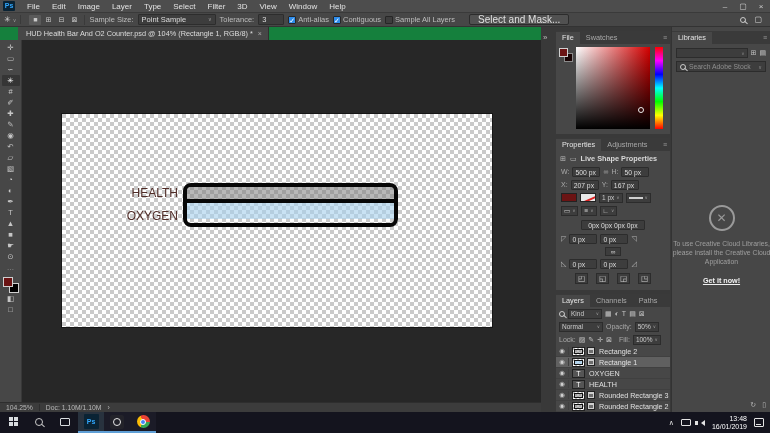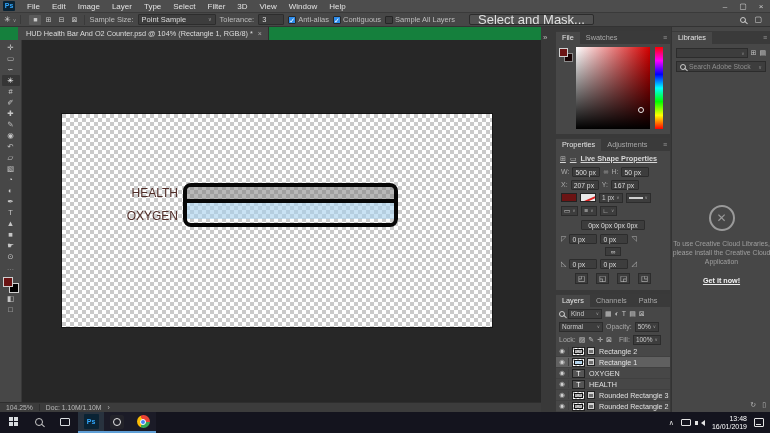--- a/index.html
+++ b/index.html
@@ -28,21 +28,21 @@
           height:11px; line-height:9px; display:flex; align-items:center; gap:3px; font-size:7.5px; color:#ddd; }
   .drop::after { content:"∨"; font-size:5px; color:#9a9a9a; }
   .field { background:#3d3d3d; border:1px solid #2d2d2d; border-radius:1px; padding:0 3px;
            height:11px; line-height:9px; font-size:7.5px; color:#ddd; display:inline-flex; align-items:center; }
   .cb { display:flex; align-items:center; gap:2px; }
   .cbbox { width:8px; height:8px; border:1px solid #262626; background:#3d3d3d; border-radius:1px;
            font-size:7px; line-height:7px; text-align:center; color:#fff; }
   .cbbox.checked { background:#2d8ceb; }
   .cbbox.checked::after { content:"✓"; }
   .obbtn { border:1px solid #2c2c2c; background:#515151; border-radius:2px; padding:0 8px;
-           height:11px; line-height:10px; font-size:13px; color:#e0e0e0; margin-left:10px; }
+           height:11px; line-height:10px; font-size:10px; color:#e0e0e0; margin-left:10px; }
   .ob-right { margin-left:auto; display:flex; align-items:center; gap:8px; padding-right:4px; }
 
   .tabbar { position:absolute; left:0; top:27px; width:541px; height:13px; background:#15803d; display:flex; }
   .doctab { background:#474747; height:13px; display:flex; align-items:center; gap:5px;
             padding:0 6px 0 8px; margin-left:18px; border-right:1px solid #303030; }
   .doctab .t { font-size:7.3px; color:#dcdcdc; white-space:nowrap; }
   .doctab .x { font-size:7px; color:#aaa; }
 
   
   .toolbar { position:absolute; left:0; top:40px; width:22px; height:362px; background:#474747;
@@ -89,21 +89,21 @@
   .mini { position:absolute; left:3px; top:4px; width:14px; height:14px; }
   .mini .a { position:absolute; left:0; top:0; width:9px; height:9px; background:#6b1414; border:1px solid #d0d0d0; z-index:2; }
   .mini .b { position:absolute; right:0; bottom:0; width:9px; height:9px; background:#1a0505; border:1px solid #8a8a8a; }
   .satsq { position:absolute; left:20px; top:3px; width:74px; height:82px;
            background:linear-gradient(to top, #000, rgba(0,0,0,0)), linear-gradient(to right, #fff, #d40000); }
   .satcur { position:absolute; left:62px; top:60px; width:6px; height:6px; border:1px solid #eee; border-radius:50%; }
   .hue { position:absolute; left:99px; top:3px; width:8px; height:82px;
          background:linear-gradient(#f00,#f0f,#00f,#0ff,#0f0,#ff0,#f00); }
 
   
-  .prophead { display:flex; align-items:center; gap:4px; padding:3px 4px 2px; font-size:7.3px; color:#d8d8d8; font-weight:bold;text-decoration:underline; }
+  .prophead { display:flex; align-items:center; gap:4px; padding:3px 4px 2px; font-size:7.3px; color:#d8d8d8; font-weight:bold; }
   .prophead .hico { font-size:7px; color:#bbb; font-weight:normal; }
   .prow { display:flex; align-items:center; gap:3px; padding:1.5px 5px; }
   .plabel { font-size:7px; color:#a9a9a9; }
   .pfield { background:#3d3d3d; border:1px solid #2c2c2c; border-radius:1px; min-width:28px; height:10px;
             line-height:9px; font-size:6.8px; color:#ddd; padding:0 2px; }
   .swfill { width:16px; height:9px; background:#6b1414; border:1px solid #222; }
   .swstroke { width:16px; height:9px; background:#e8e8e8; border:1px solid #222; position:relative; overflow:hidden; }
   .swstroke::after { content:""; position:absolute; left:-2px; top:4px; width:24px; height:1.5px; background:#d22; transform:rotate(-24deg); }
   .minidrop { background:#3d3d3d; border:1px solid #2c2c2c; height:10px; display:flex; align-items:center;
               gap:2px; padding:0 2px; font-size:6.5px; color:#ccc; }

